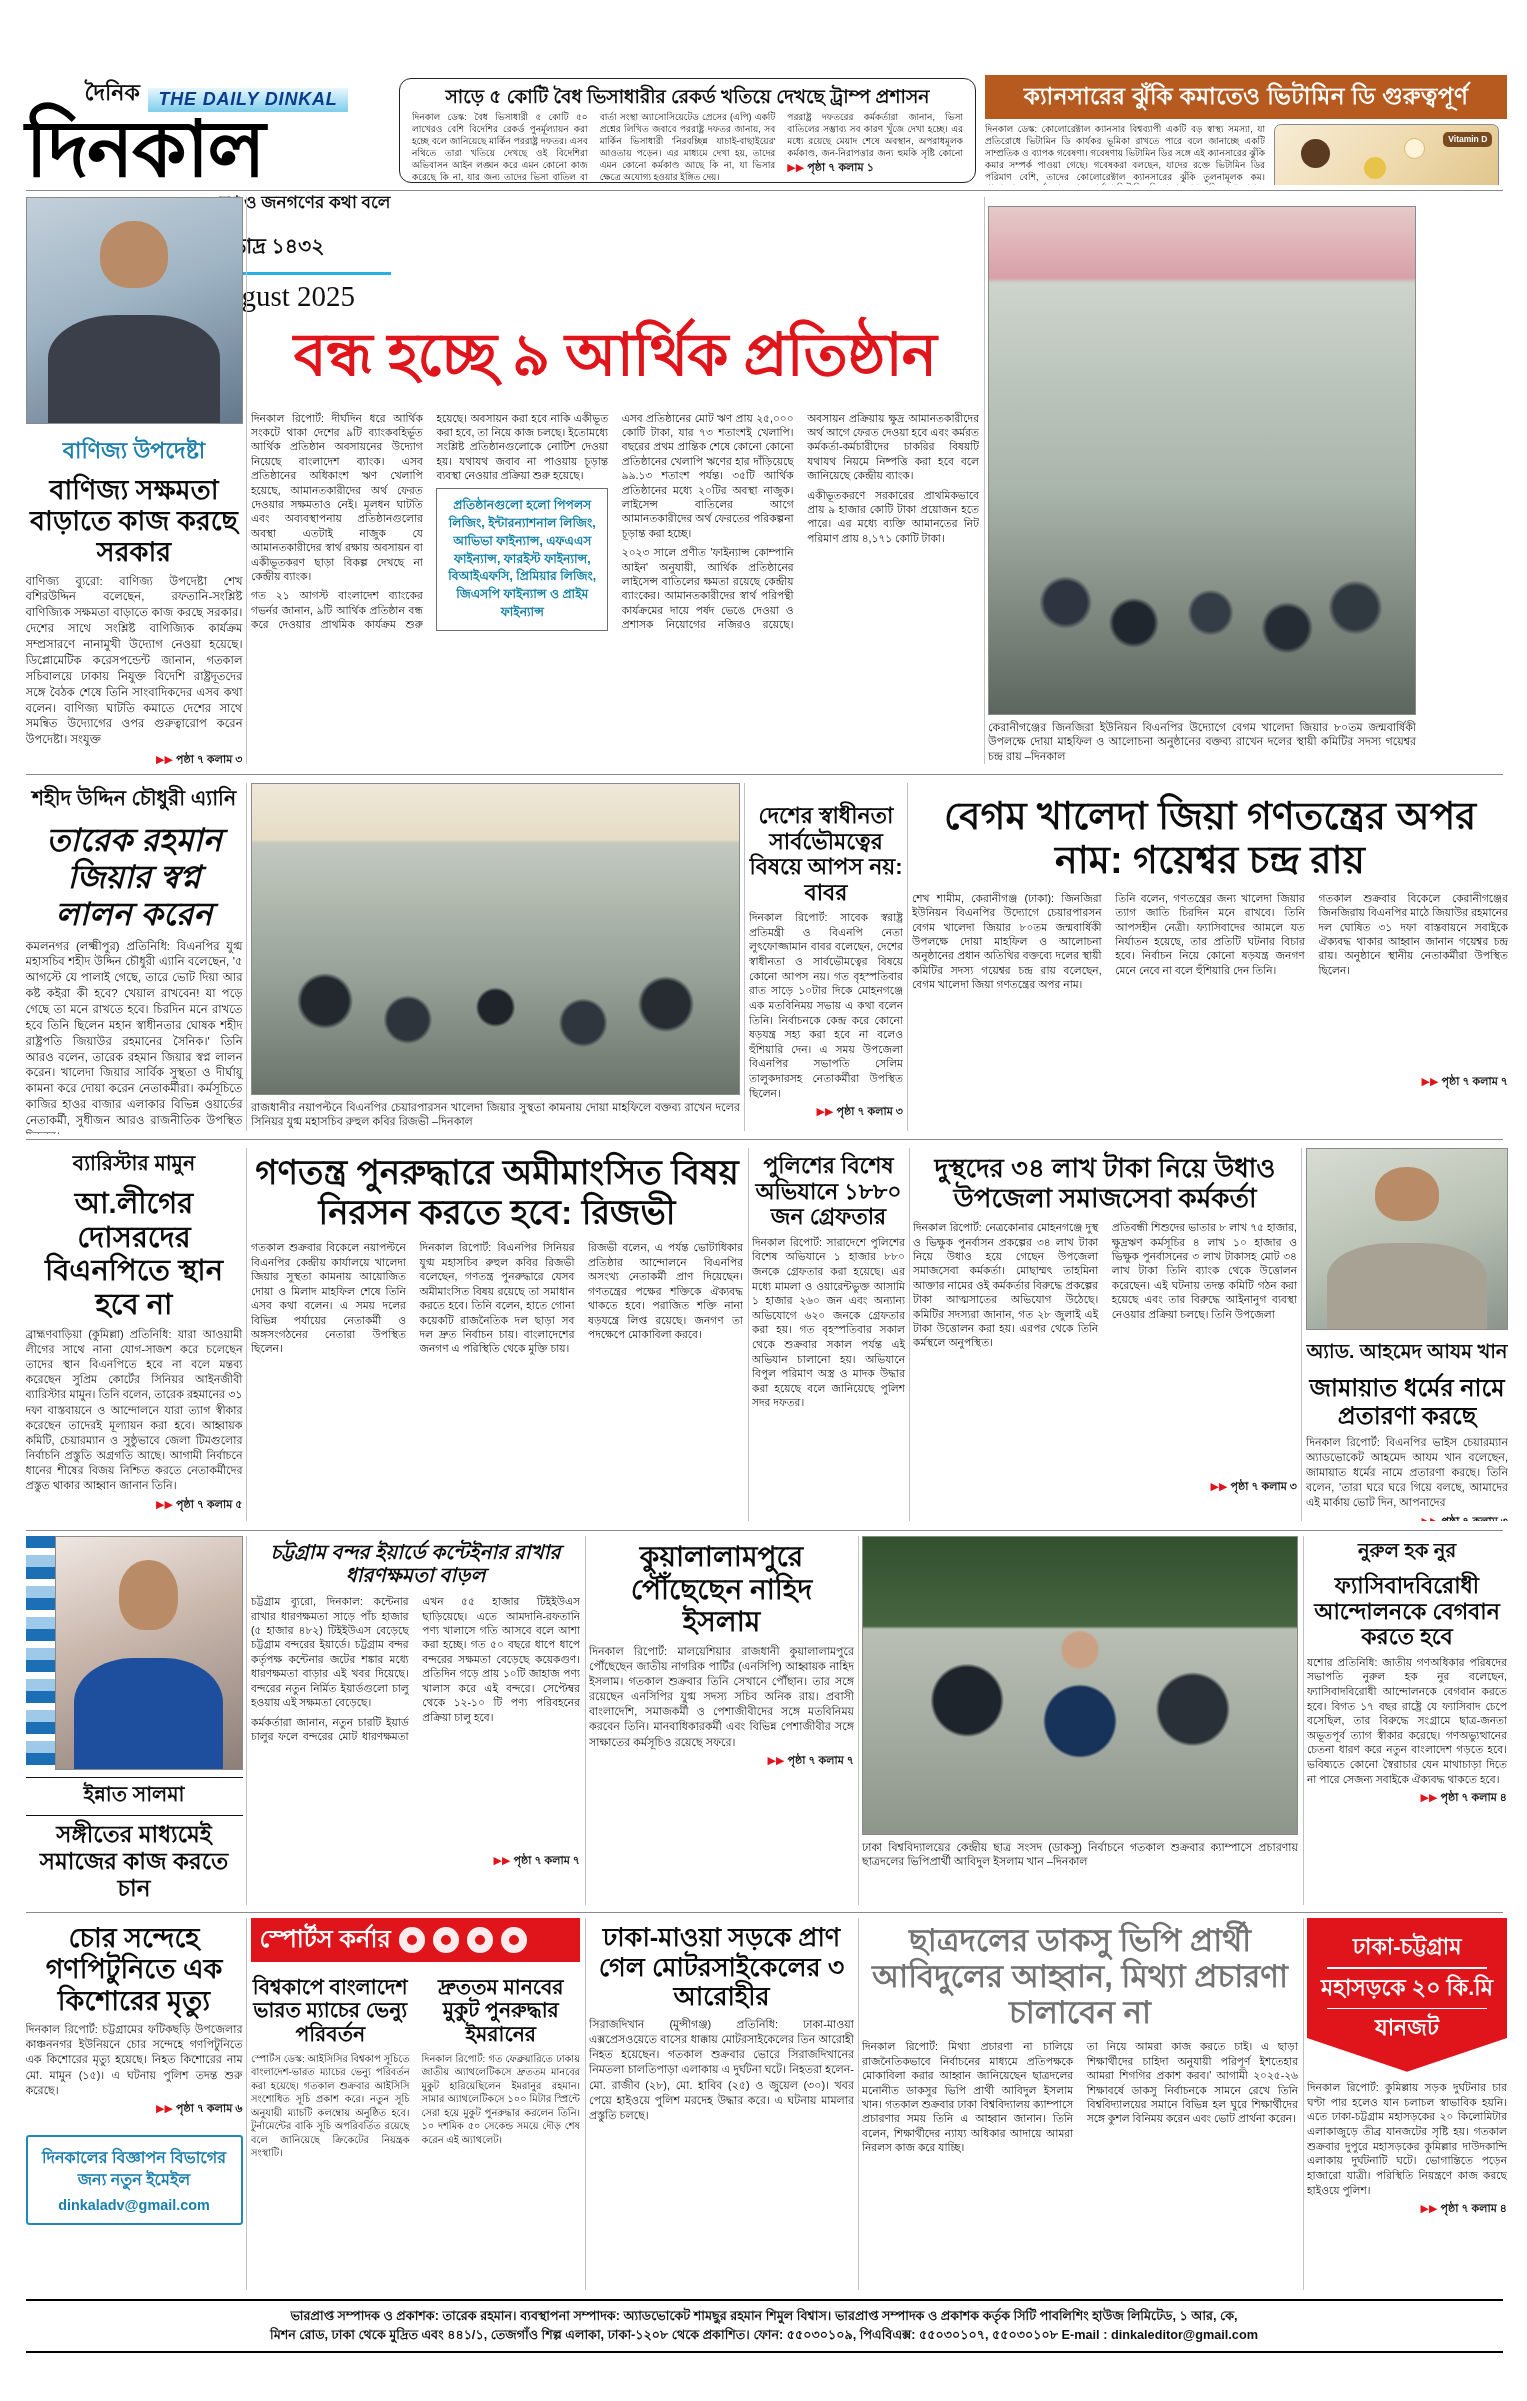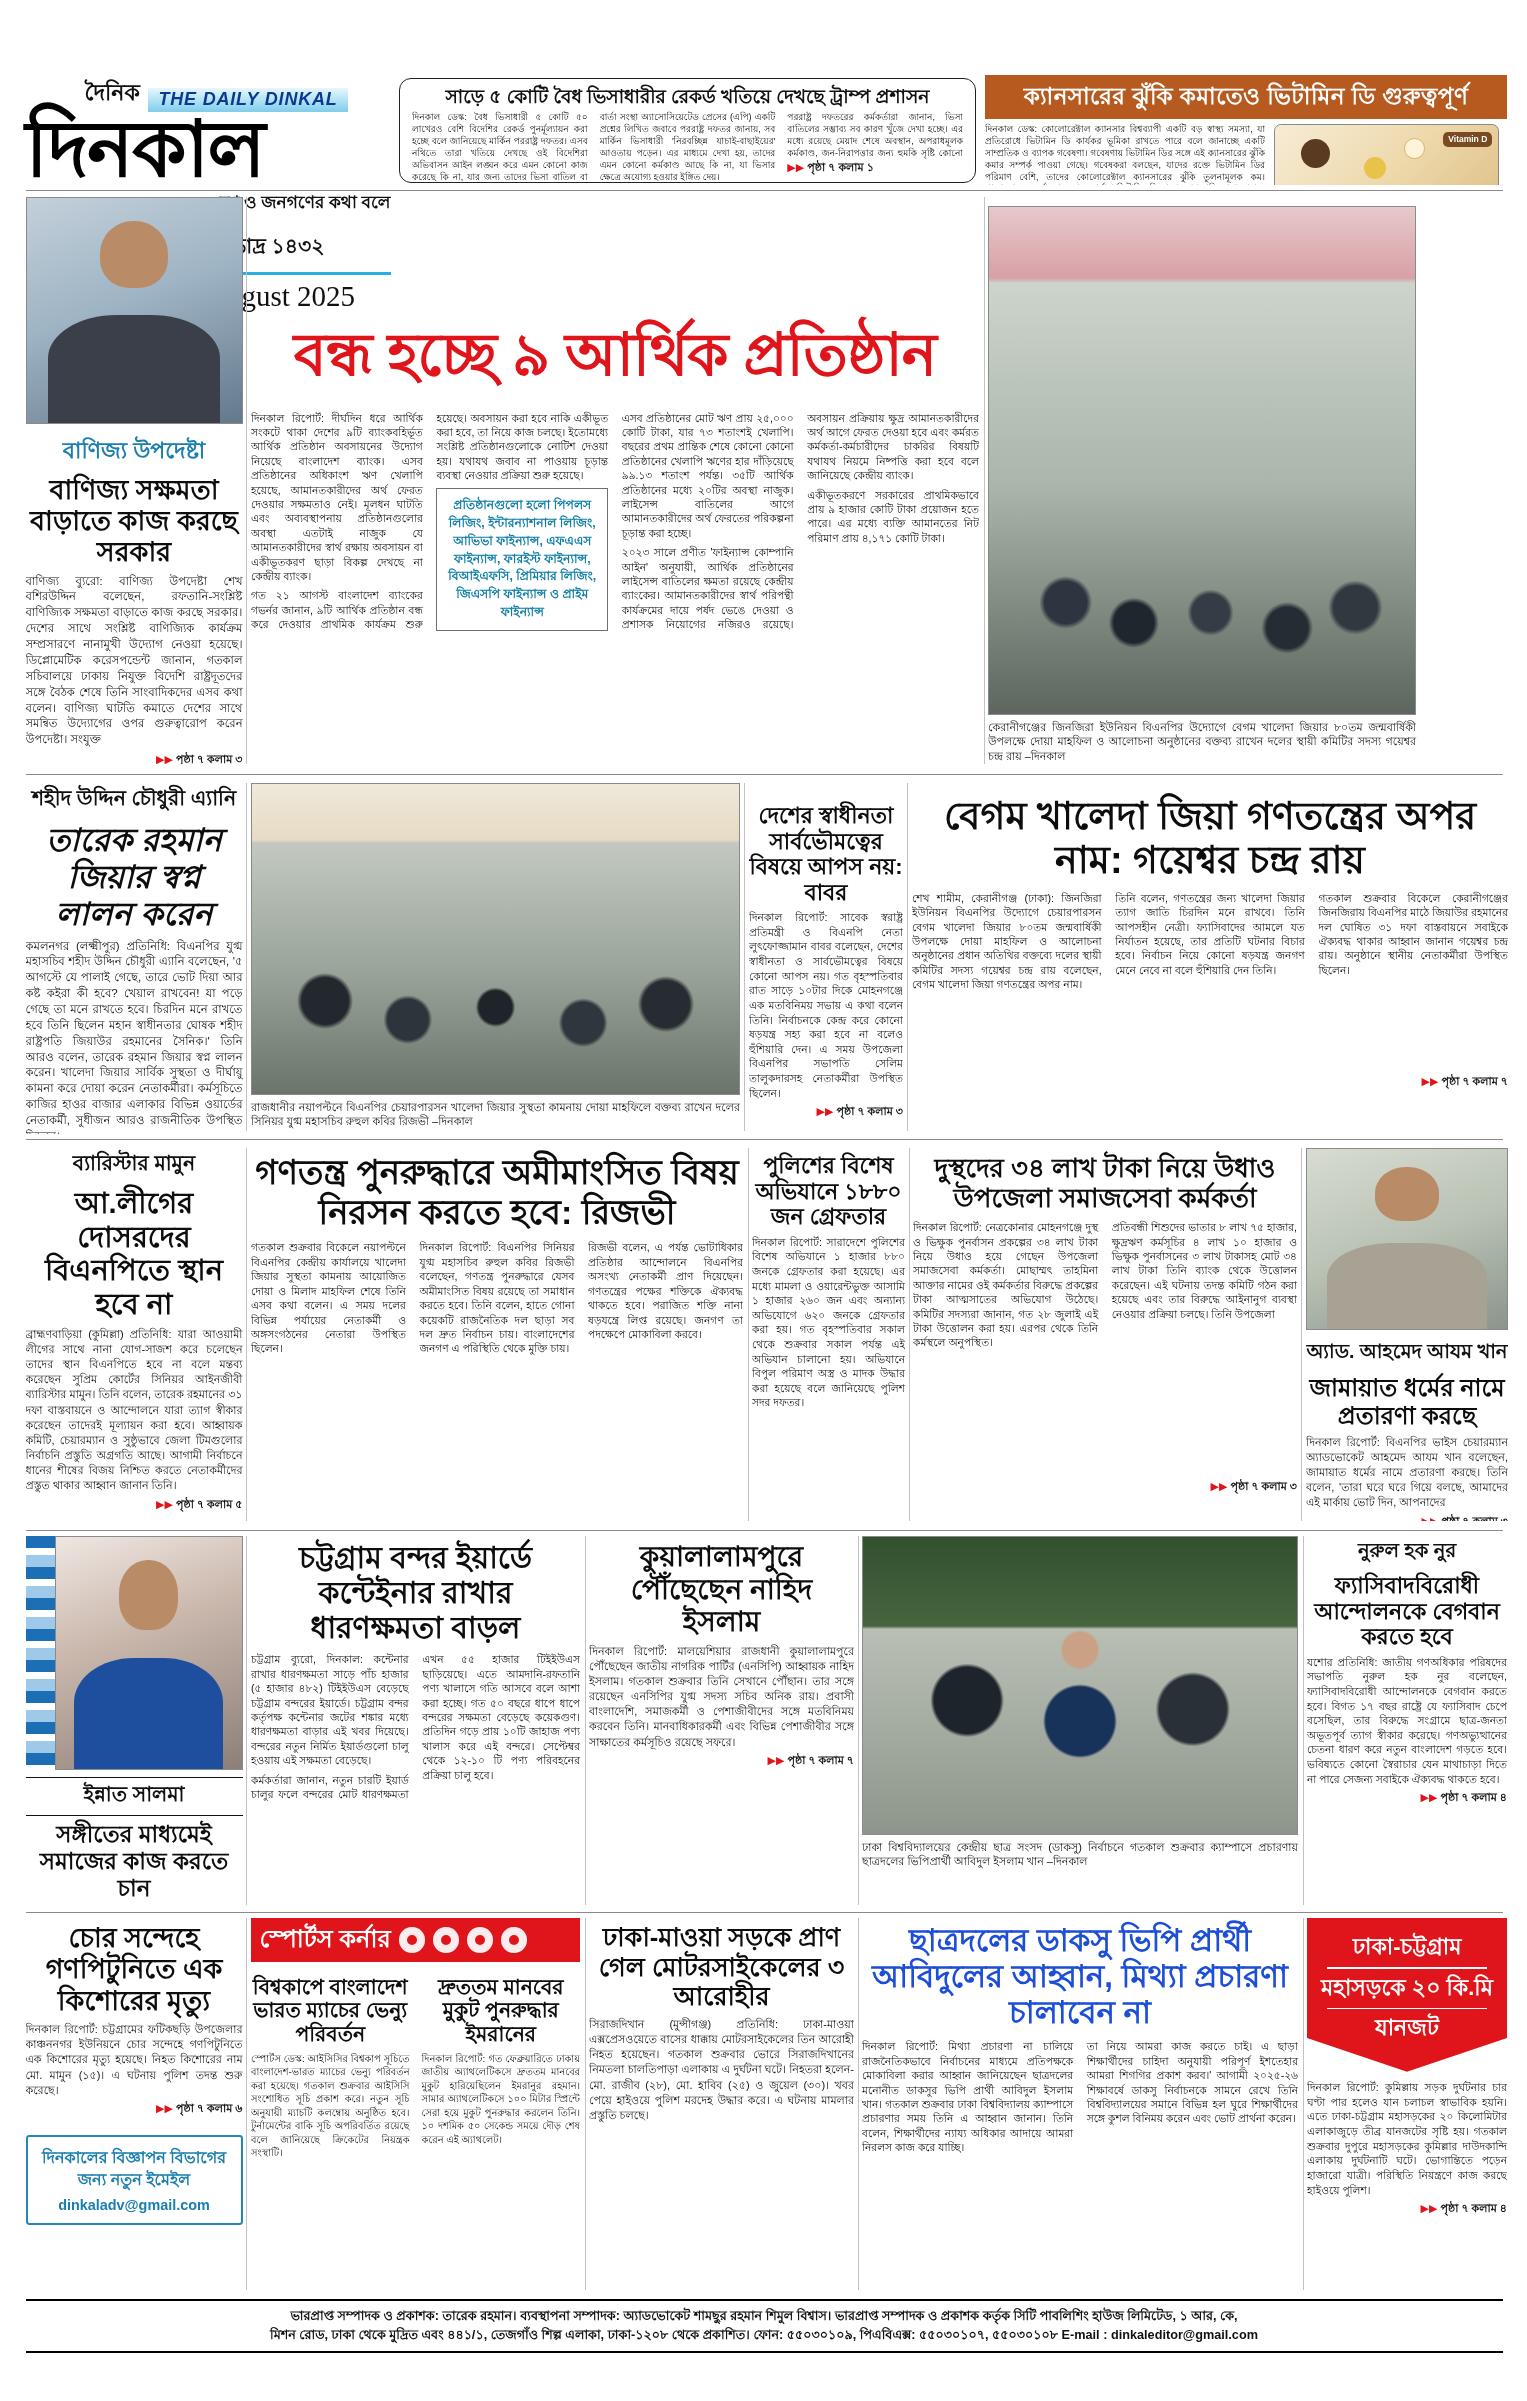--- a/index.html
+++ b/index.html
@@ -83,21 +83,21 @@
   .main-cols{column-count:4;column-gap:13.6px;font-size:10.6px;line-height:1.36;text-align:justify;
              margin-top:25.5px;height:321px;overflow:hidden;}
   .main-cols p{margin:0 0 5.1px 0;}
   .hlbox{border:1.7px solid #6f6f6f;padding:8.5px 6.8px;margin:3.4px 0 6.8px 0;color:#0f7fa6;font-weight:bold;
          font-size:12.3px;text-align:center;line-height:1.45;break-inside:avoid;}
 
   .cols3b{column-count:3;column-gap:13.6px;font-size:10.6px;line-height:1.36;text-align:justify;overflow:hidden;}
   .cols2b{column-count:2;column-gap:13.6px;font-size:10.6px;line-height:1.36;text-align:justify;overflow:hidden;}
   .cols3b p,.cols2b p{margin:0 0 5.1px 0;}
 
-  .teal-hl{color:#1d4ed8;}
+  .teal-hl{color:#737373;}
 
   
   .adbox{border:2.5px solid #2288bb;border-radius:3.4px;padding:10.2px 6.8px;text-align:center;color:#1a7fae;
          font-weight:bold;margin-top:15.3px;}
   .adbox .l1{font-size:16px;line-height:1.35;}
   .adbox .l2{font-size:14.4px;margin-top:6.8px;}
 
   
   .sports-banner{background:#e0151b;height:44px;display:flex;align-items:center;gap:8.5px;padding:0 8.5px;}
   .sports-title{color:#fff;font-weight:900;font-size:24px;flex:0 0 auto;}
@@ -269,21 +269,21 @@
         <div class="sil-head"></div>
         <div class="sil-body"></div>
       </div>
     </div>
     <div class="kicker-black" style="font-size:20.4px;border-top:1.7px solid #111;border-bottom:1.7px solid #111;margin-top:6.8px;padding:1.7px 0;">ইন্নাত সালমা</div>
     <div class="hl" style="font-size:23px;">সঙ্গীতের মাধ্যমেই সমাজের কাজ করতে চান</div>
 
   </div>
 
   <div class="abs" style="left:251px;top:1536px;width:329px;height:369px;overflow:hidden;">
-    <div class="hl" style="font-size:30px;">চট্টগ্রাম বন্দর ইয়ার্ডে কন্টেইনার রাখার ধারণক্ষমতা বাড়ল</div>
+    <div class="hl" style="font-size:20px;font-style:italic;">চট্টগ্রাম বন্দর ইয়ার্ডে কন্টেইনার রাখার ধারণক্ষমতা বাড়ল</div>
     <div class="cols2b" style="height:255px;margin-top:6.8px;">
       <p>চট্টগ্রাম ব্যুরো, দিনকাল: কন্টেনার রাখার ধারণক্ষমতা সাড়ে পাঁচ হাজার (৫ হাজার ৪৮২) টিইইউএস বেড়েছে চট্টগ্রাম বন্দরের ইয়ার্ডে। চট্টগ্রাম বন্দর কর্তৃপক্ষ কন্টেনার জটের শঙ্কার মধ্যে ধারণক্ষমতা বাড়ার এই খবর দিয়েছে। বন্দরের নতুন নির্মিত ইয়ার্ডগুলো চালু হওয়ায় এই সক্ষমতা বেড়েছে।</p>
       <p>কর্মকর্তারা জানান, নতুন চারটি ইয়ার্ড চালুর ফলে বন্দরের মোট ধারণক্ষমতা এখন ৫৫ হাজার টিইইউএস ছাড়িয়েছে। এতে আমদানি-রফতানি পণ্য খালাসে গতি আসবে বলে আশা করা হচ্ছে। গত ৫০ বছরে ধাপে ধাপে বন্দরের সক্ষমতা বেড়েছে কয়েকগুণ। প্রতিদিন গড়ে প্রায় ১০টি জাহাজ পণ্য খালাস করে এই বন্দরে। সেপ্টেম্বর থেকে ১২-১০ টি পণ্য পরিবহনের প্রক্রিয়া চালু হবে।</p>
     </div>
     <div class="jump">পৃষ্ঠা ৭ কলাম ৭</div>
   </div>
 
   <div class="abs" style="left:589px;top:1536px;width:265px;height:369px;overflow:hidden;">
     <div class="hl" style="font-size:28px;">কুয়ালালামপুরে পৌঁছেছেন নাহিদ ইসলাম</div>
     <div class="body" style="font-size:11px;margin-top:5.1px;">দিনকাল রিপোর্ট: মালয়েশিয়ার রাজধানী কুয়ালালামপুরে পৌঁছেছেন জাতীয় নাগরিক পার্টির (এনসিপি) আহ্বায়ক নাহিদ ইসলাম। গতকাল শুক্রবার তিনি সেখানে পৌঁছান। তার সঙ্গে রয়েছেন এনসিপির যুগ্ম সদস্য সচিব অনিক রায়। প্রবাসী বাংলাদেশি, সমাজকর্মী ও পেশাজীবীদের সঙ্গে মতবিনিময় করবেন তিনি। মানবাধিকারকর্মী এবং বিভিন্ন পেশাজীবীর সঙ্গে সাক্ষাতের কর্মসূচিও রয়েছে সফরে।</div>

